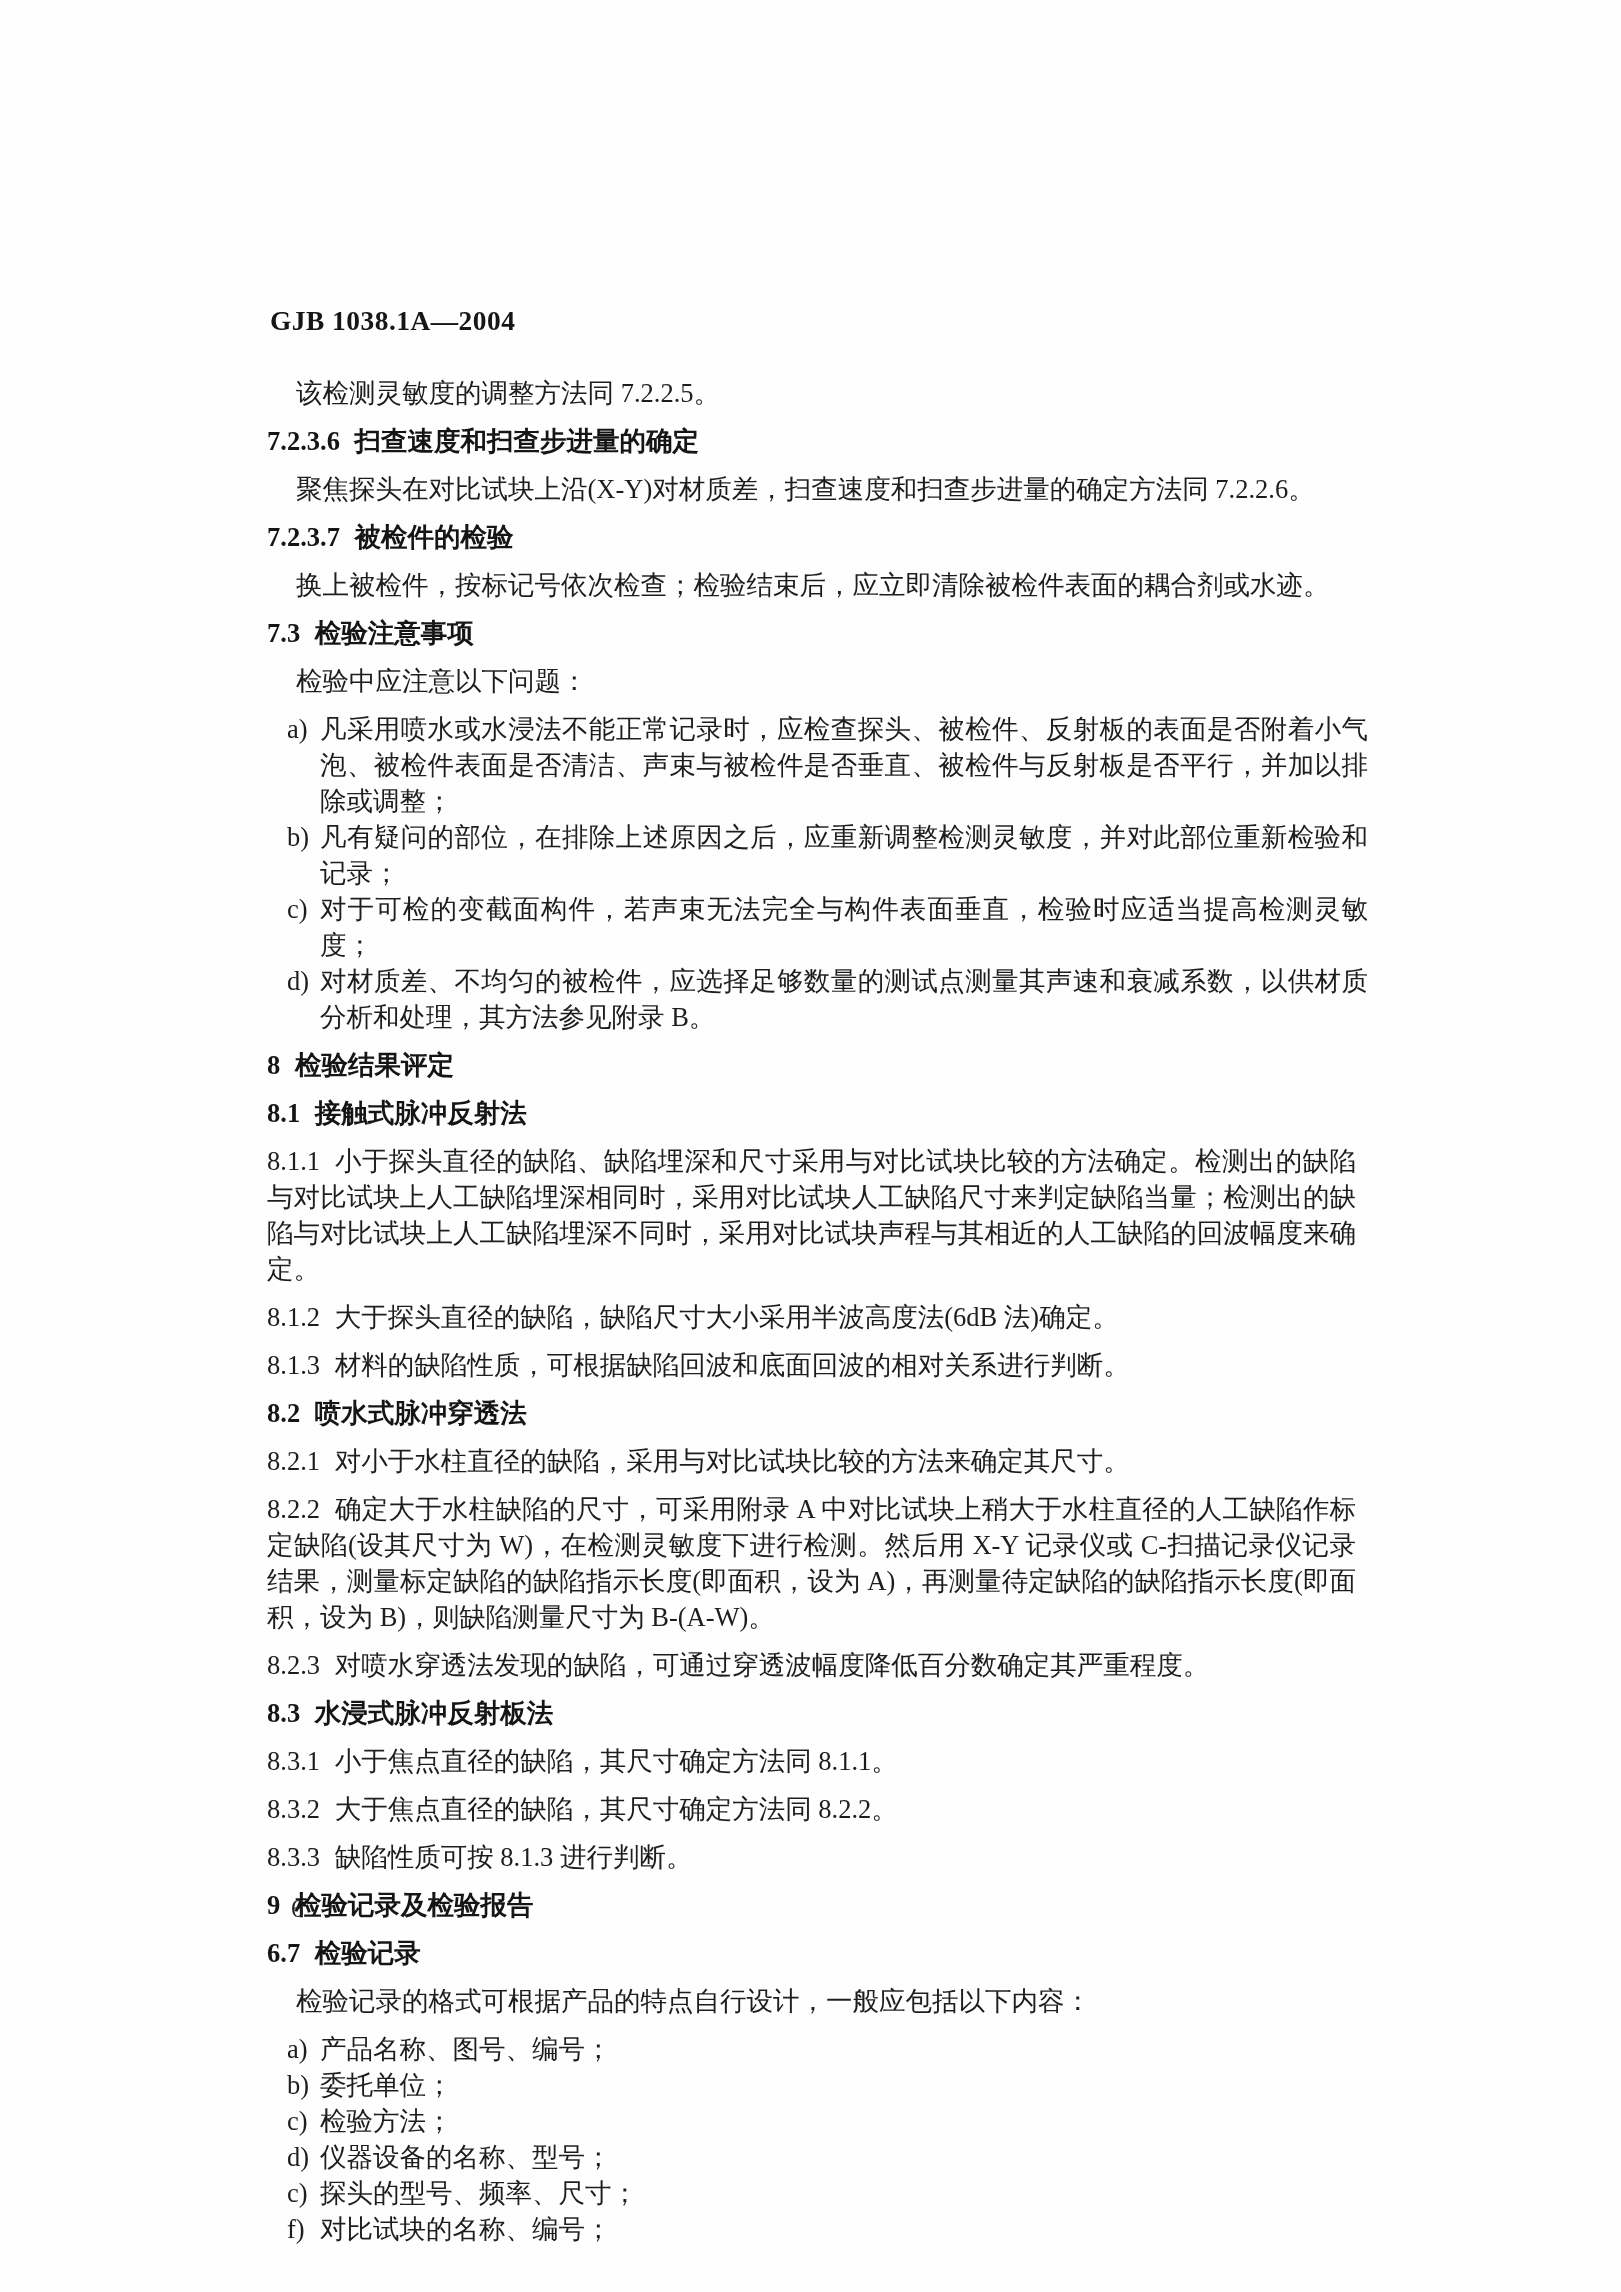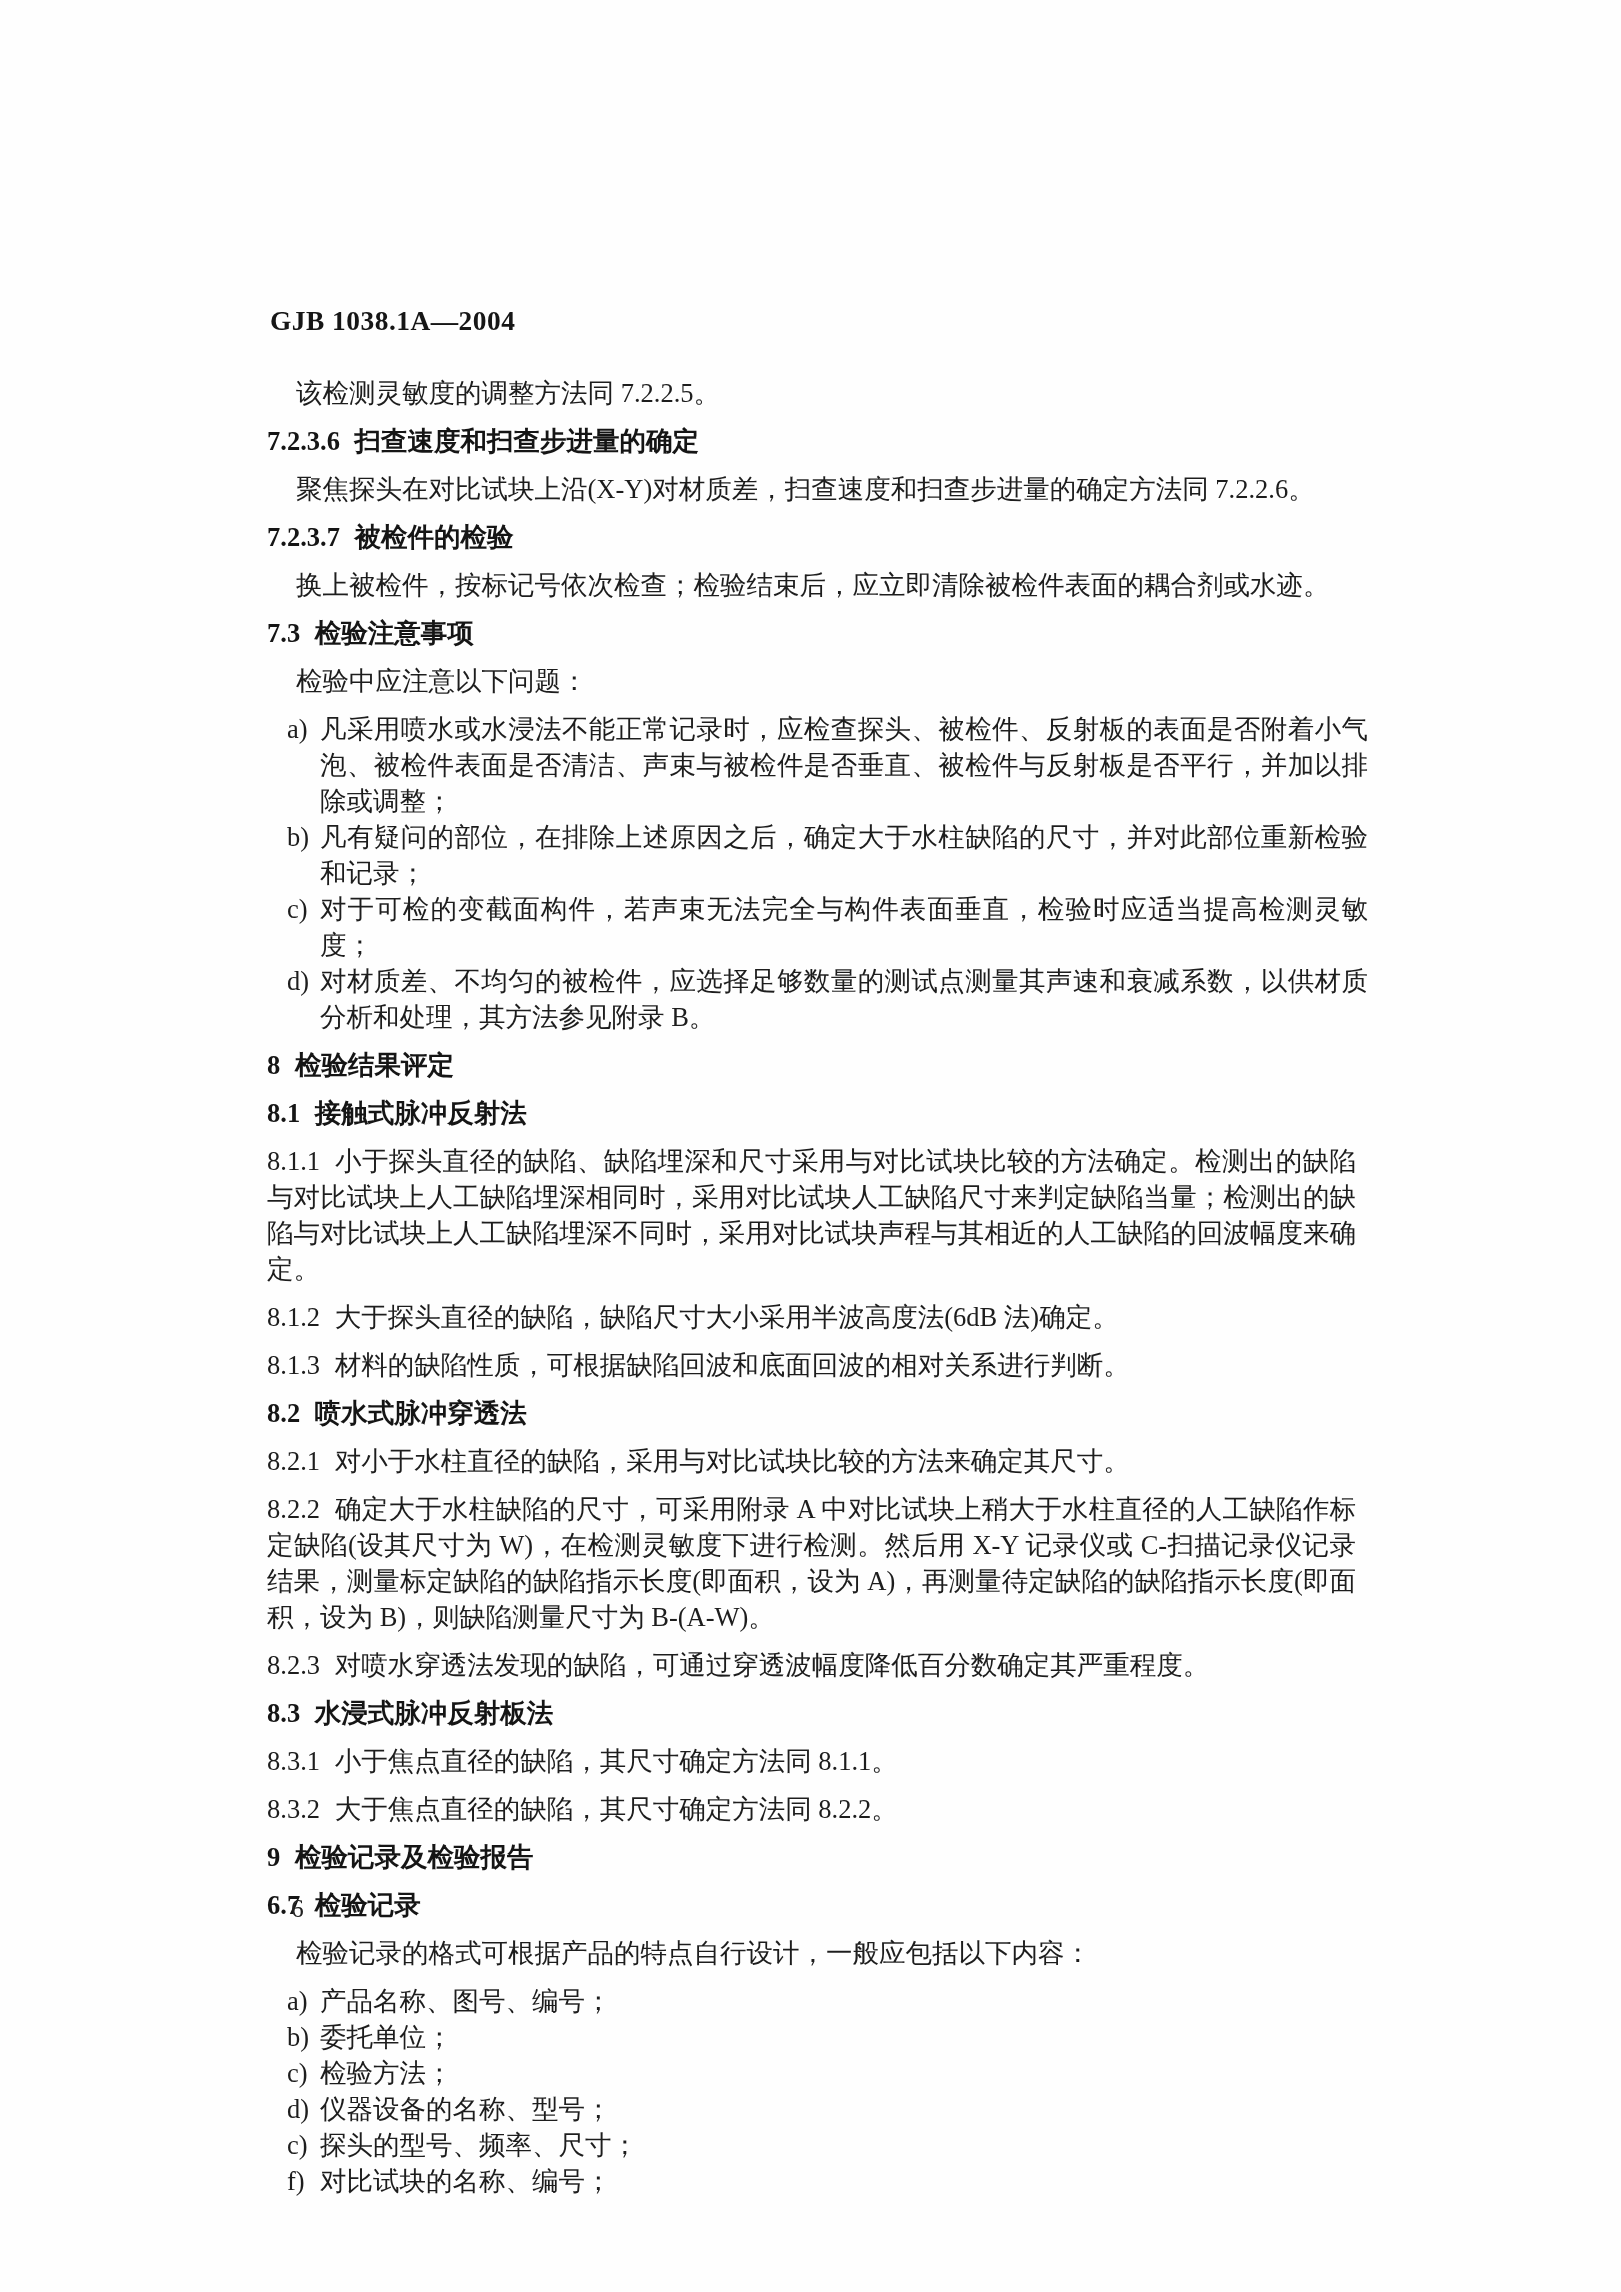--- a/index.html
+++ b/index.html
@@ -99,21 +99,21 @@
     <p class="h2"><span class="num">7.3</span><span class="title">检验注意事项</span></p>
 
     <p class="p-indent">检验中应注意以下问题：</p>
 
     <div class="li">
         <span class="li-label">a)</span>
         <span class="li-text">凡采用喷水或水浸法不能正常记录时，应检查探头、被检件、反射板的表面是否附着小气泡、被检件表面是否清洁、声束与被检件是否垂直、被检件与反射板是否平行，并加以排除或调整；</span>
       </div>
     <div class="li">
         <span class="li-label">b)</span>
-        <span class="li-text">凡有疑问的部位，在排除上述原因之后，确定大于水柱缺陷的尺寸，并对此部位重新检验和记录；</span>
+        <span class="li-text">凡有疑问的部位，在排除上述原因之后，应重新调整检测灵敏度，并对此部位重新检验和记录；</span>
       </div>
     <div class="li">
         <span class="li-label">c)</span>
         <span class="li-text">对于可检的变截面构件，若声束无法完全与构件表面垂直，检验时应适当提高检测灵敏度；</span>
       </div>
     <div class="li">
         <span class="li-label">d)</span>
         <span class="li-text">对材质差、不均匀的被检件，应选择足够数量的测试点测量其声速和衰减系数，以供材质分析和处理，其方法参见附录 B。</span>
       </div>
 
@@ -128,20 +128,21 @@
     <p class="h2"><span class="num">8.2</span><span class="title">喷水式脉冲穿透法</span></p>
 
     <p class="p-num"><span class="num">8.2.1</span><span>对小于水柱直径的缺陷，采用与对比试块比较的方法来确定其尺寸。</span></p>
     <p class="p-num"><span class="num">8.2.2</span><span>确定大于水柱缺陷的尺寸，可采用附录 A 中对比试块上稍大于水柱直径的人工缺陷作标定缺陷(设其尺寸为 W)，在检测灵敏度下进行检测。然后用 X-Y 记录仪或 C-扫描记录仪记录结果，测量标定缺陷的缺陷指示长度(即面积，设为 A)，再测量待定缺陷的缺陷指示长度(即面积，设为 B)，则缺陷测量尺寸为 B-(A-W)。</span></p>
     <p class="p-num"><span class="num">8.2.3</span><span>对喷水穿透法发现的缺陷，可通过穿透波幅度降低百分数确定其严重程度。</span></p>
 
     <p class="h2"><span class="num">8.3</span><span class="title">水浸式脉冲反射板法</span></p>
 
     <p class="p-num"><span class="num">8.3.1</span><span>小于焦点直径的缺陷，其尺寸确定方法同 8.1.1。</span></p>
     <p class="p-num"><span class="num">8.3.2</span><span>大于焦点直径的缺陷，其尺寸确定方法同 8.2.2。</span></p>
+    <p class="p-num"><span class="num">8.3.3</span><span>缺陷性质可按 8.1.3 进行判断。</span></p>
 
     <p class="h1"><span class="num">9</span><span class="title">检验记录及检验报告</span></p>
 
     <p class="h2"><span class="num">6.7</span><span class="title">检验记录</span></p>
 
     <p class="p-indent">检验记录的格式可根据产品的特点自行设计，一般应包括以下内容：</p>
 
     <div class="li">
         <span class="li-label">a)</span>
         <span class="li-text">产品名称、图号、编号；</span>

